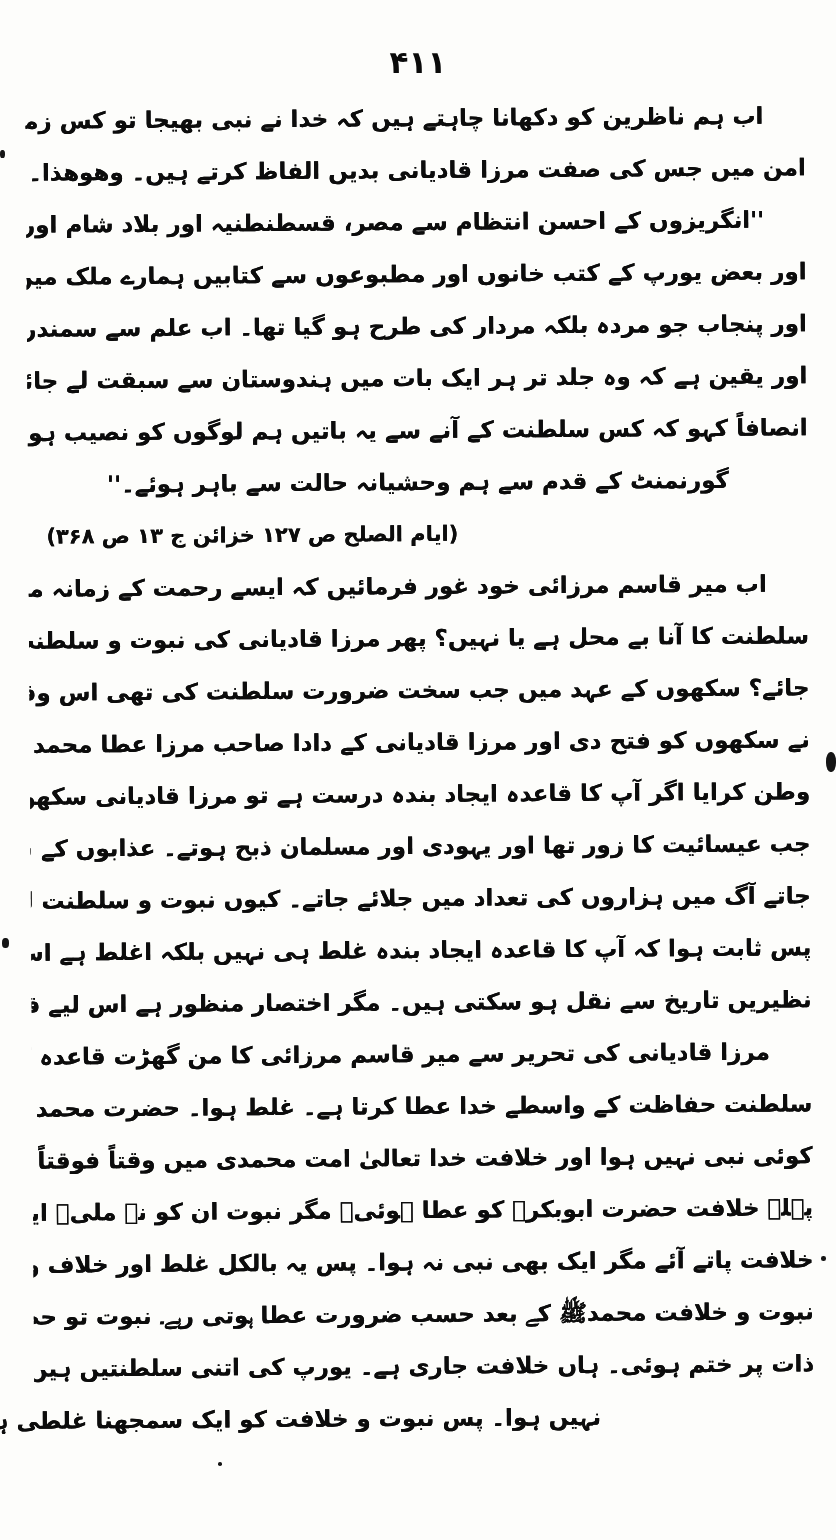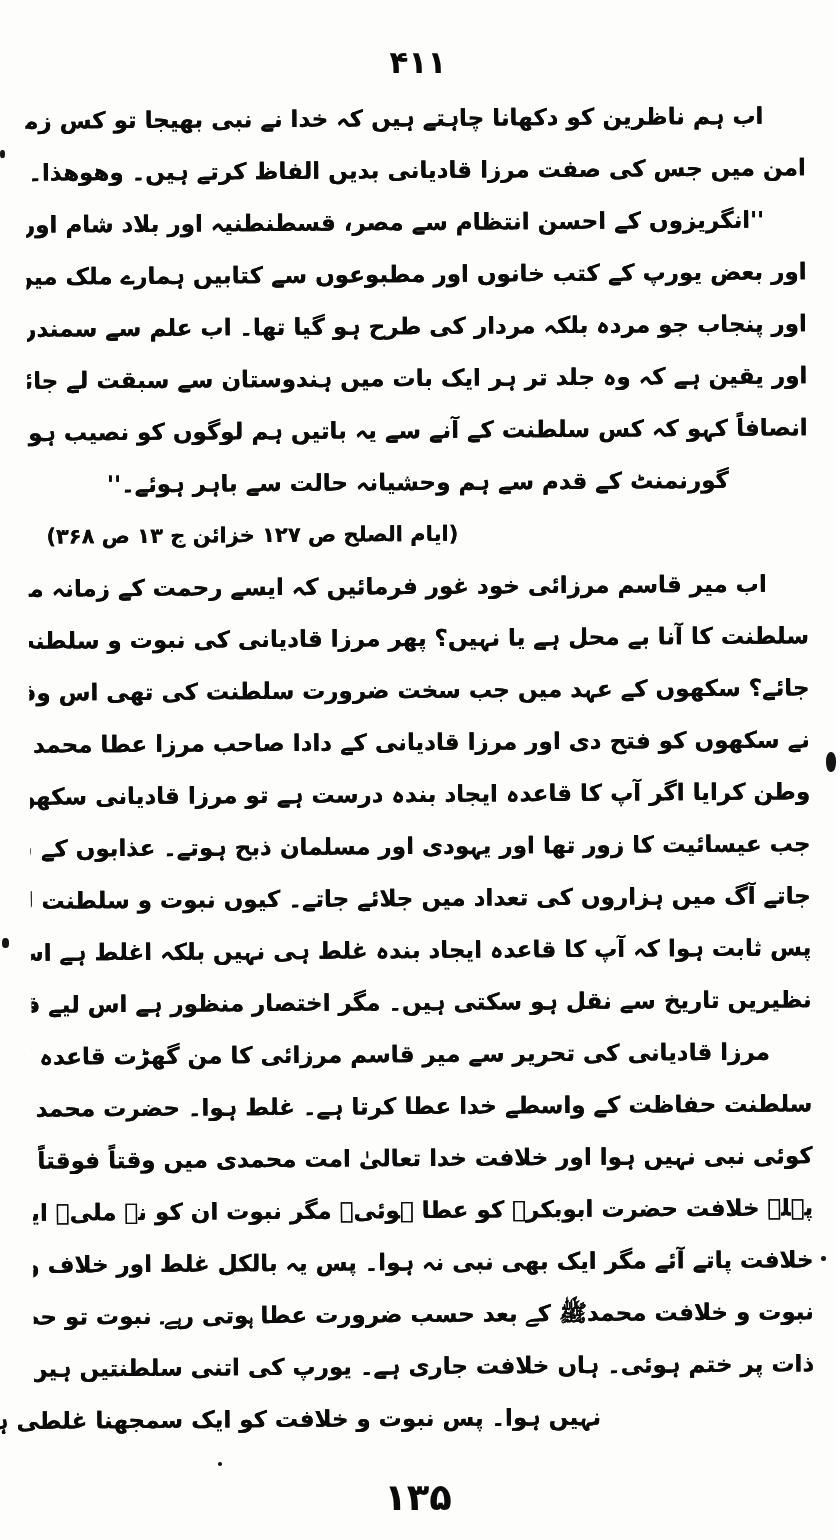--- a/index.html
+++ b/index.html
@@ -123,21 +123,20 @@
     <div class="line l-start">مرزا قادیانی کی تحریر سے میر قاسم مرزائی کا من گھڑت قاعدہ کہ ہمیشہ نبوت و</div>
     <div class="line l-full">سلطنت حفاظت کے واسطے خدا عطا کرتا ہے۔ غلط ہوا۔ حضرت محمد رسول اللہﷺ کے بعد</div>
     <div class="line l-full">کوئی نبی نہیں ہوا اور خلافت خدا تعالیٰ امت محمدی میں وقتاً فوقتاً عطا فرماتا رہا۔ سب سے</div>
     <div class="line l-full">پہلے خلافت حضرت ابوبکرؓ کو عطا ہوئی۔ مگر نبوت ان کو نہ ملی۔ ایسا ہی خلفائے راشدینؓ</div>
     <div class="line l-full">خلافت پاتے آئے مگر ایک بھی نبی نہ ہوا۔ پس یہ بالکل غلط اور خلاف واقعات ہے کہ</div>
     <div class="line l-full">نبوت و خلافت محمدﷺ کے بعد حسب ضرورت عطا ہوتی رہے۔ نبوت تو حضرتﷺ کی</div>
     <div class="line l-full">ذات پر ختم ہوئی۔ ہاں خلافت جاری ہے۔ یورپ کی اتنی سلطنتیں ہیں ان میں کوئی نبی</div>
     <div class="line l-centerleft">نہیں ہوا۔ پس نبوت و خلافت کو ایک سمجھنا غلطی ہے۔</div>
   </div>
 
-  <div class="pagenum bottom">۱۳۵</div>
 
   <div class="speck s1"></div>
   <div class="speck s2"></div>
   <div class="speck s3"></div>
   <div class="speck s4"></div>
   <div class="speck s5"></div>
 
 </div>
 
 </body></html>

